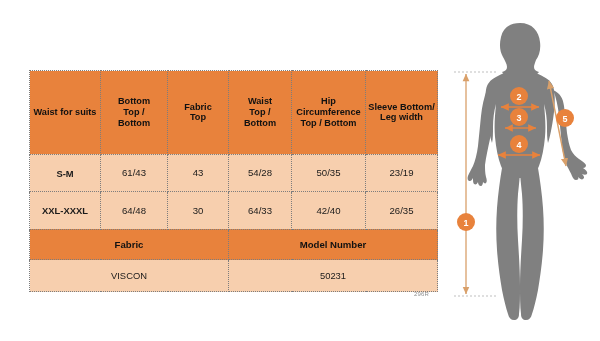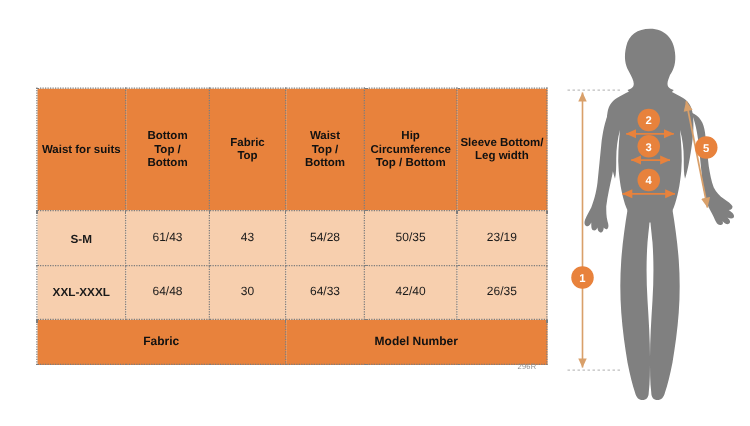--- a/index.html
+++ b/index.html
@@ -153,20 +153,24 @@
       <td>30</td>
       <td>64/33</td>
       <td>42/40</td>
       <td>26/35</td>
     </tr>
 
     <tr class="sub-hdr">
       <td colspan="3">Fabric</td>
       <td colspan="3">Model Number</td>
     </tr>
+    <tr class="sub-val">
+      <td colspan="3">VISCON</td>
+      <td colspan="3">50231</td>
+    </tr>
   </tbody>
 </table>
 
 <div id="watermark">296R</div>
 
 <div id="figure-panel">
   <svg width="160" height="341" viewBox="0 0 160 341" xmlns="http://www.w3.org/2000/svg">
     <defs>
       <marker id="arrEnd" markerWidth="7" markerHeight="7" refX="5.6" refY="3" orient="auto">
         <path d="M0,0.4 L5.8,3 L0,5.6 z" fill="#e8823c"></path>

